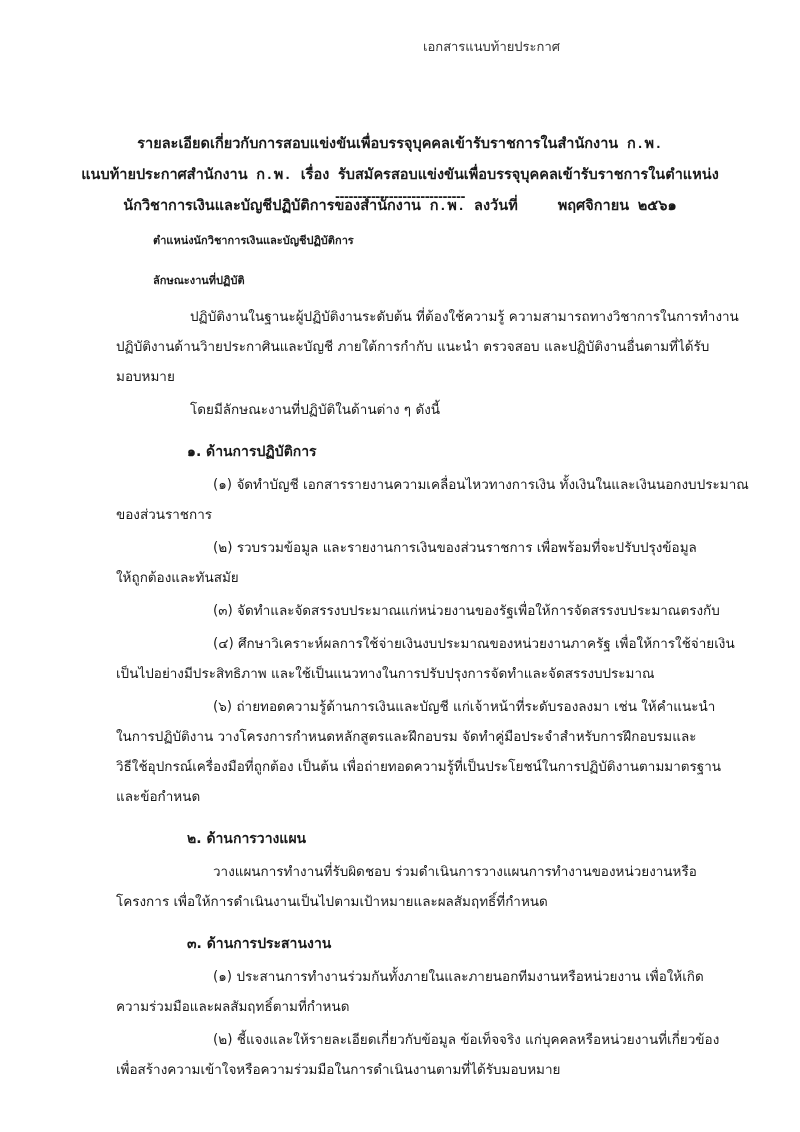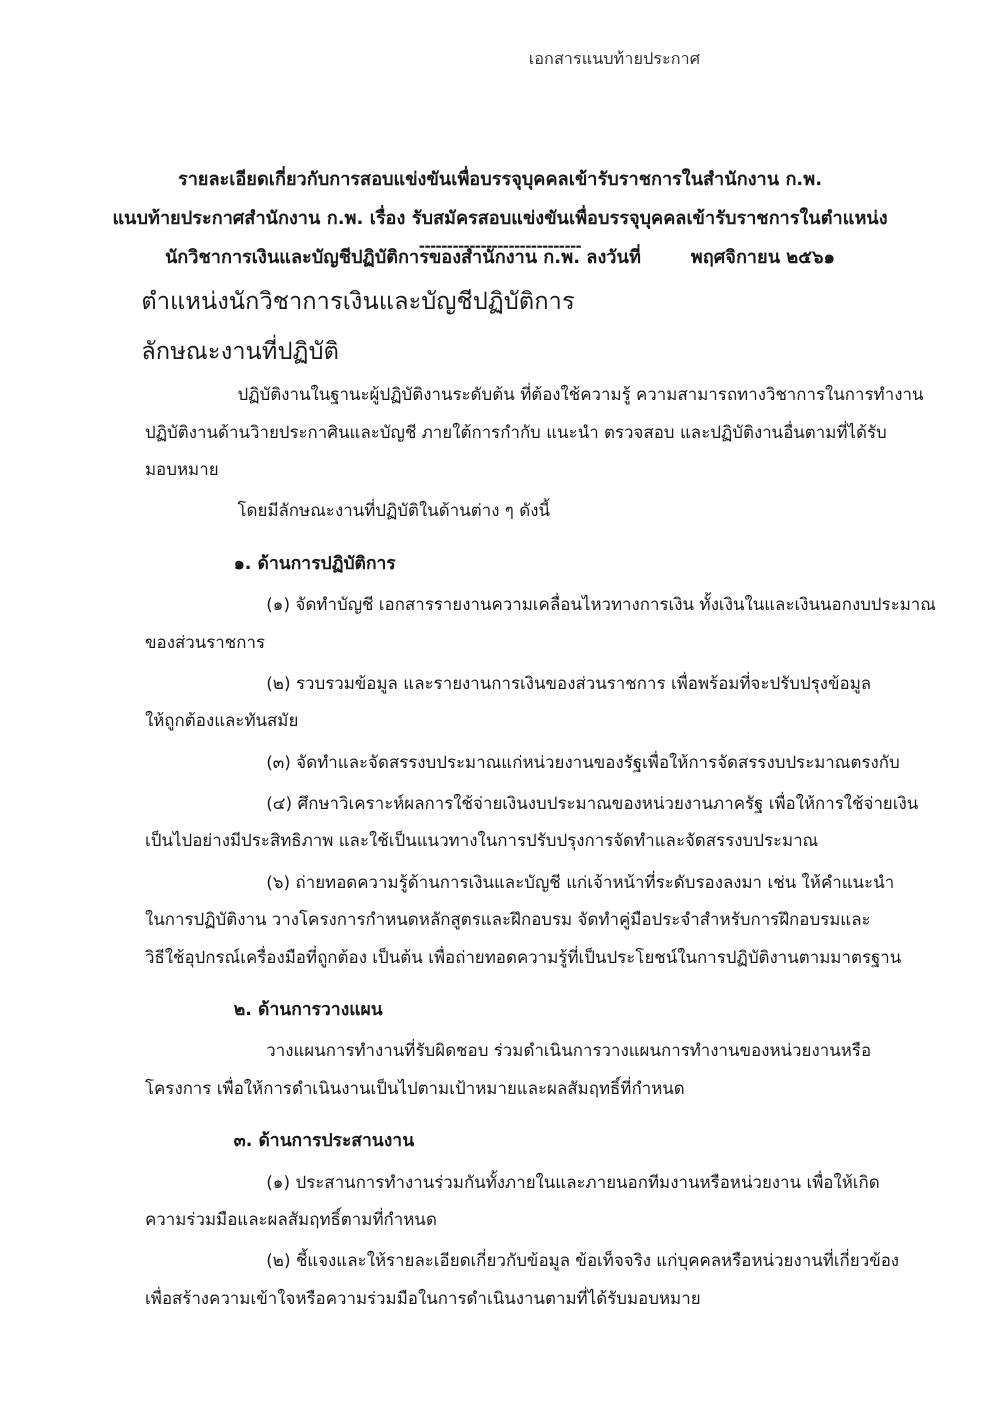--- a/index.html
+++ b/index.html
@@ -7,33 +7,33 @@
       width: 800px; height: 1132px; background: #ffffff; overflow: hidden;
       font-family: "DejaVu Sans", sans-serif; color: #1a1a1a;
       position: relative;
     }
     .page { position: absolute; left: 0; top: 16px; width: 636px; height: 1132px; }
     .annex-label {
       position: absolute; right: 76px; top: 20px; font-size: 13px; color: #333;
     }
     .title-block {
       position: absolute; left: 0; top: 113px; width: 800px; text-align: center;
-      font-weight: bold; font-size: 14.5px; line-height: 31px;
+      font-weight: bold; font-size: 14.5px; line-height: 31px; font-family: Liberation Mono, monospace;
     }
     .title-line { display: block; white-space: nowrap; }
     .title-line .date-gap { display: inline-block; width: 40px; }
     .divider {
       position: absolute; top: 174px; left: 0; width: 800px; text-align: center;
       font-weight: bold; font-size: 12px; letter-spacing: -0.5px;
     }
     .body {
       position: absolute; left: 113px; top: 212px; width: 596px;
       font-size: 13.5px;
     }
-    .h1 { font-weight: normal; font-size: 19px; height: 40px; line-height: 26px; white-space: nowrap; }
+    .h1 { font-weight: bold; font-size: 11px; height: 40px; line-height: 26px; white-space: nowrap; margin-left: 40px; }
     .para {
       text-align: justify; text-align-last: left; line-height: 30px; margin: 3px;
     }
     .subhead { font-weight: bold; font-size: 14px; padding-left: 74px; line-height: 30px; white-space: nowrap; margin-top: 12px; }
     .line { white-space: nowrap; display: block; }
   </style>
 </head>
 <body>
 
 <div class="page">
@@ -75,20 +75,21 @@
       <span class="line" style="padding-left:97px">(๓) จัดทำและจัดสรรงบประมาณแก่หน่วยงานของรัฐเพื่อให้การจัดสรรงบประมาณตรงกับ</span>
     </p>
     <p class="para">
       <span class="line" style="padding-left:97px">(๔) ศึกษาวิเคราะห์ผลการใช้จ่ายเงินงบประมาณของหน่วยงานภาครัฐ เพื่อให้การใช้จ่ายเงิน</span>
       <span class="line">เป็นไปอย่างมีประสิทธิภาพ และใช้เป็นแนวทางในการปรับปรุงการจัดทำและจัดสรรงบประมาณ</span>
     </p>
     <p class="para">
       <span class="line" style="padding-left:97px">(๖) ถ่ายทอดความรู้ด้านการเงินและบัญชี แก่เจ้าหน้าที่ระดับรองลงมา เช่น ให้คำแนะนำ</span>
       <span class="line">ในการปฏิบัติงาน วางโครงการกำหนดหลักสูตรและฝึกอบรม จัดทำคู่มือประจำสำหรับการฝึกอบรมและ</span>
       <span class="line">วิธีใช้อุปกรณ์เครื่องมือที่ถูกต้อง เป็นต้น เพื่อถ่ายทอดความรู้ที่เป็นประโยชน์ในการปฏิบัติงานตามมาตรฐาน</span>
+      <span class="line">และข้อกำหนด</span>
     </p>
 
     <div class="subhead">๒. ด้านการวางแผน</div>
     <p class="para">
       <span class="line" style="padding-left:97px">วางแผนการทำงานที่รับผิดชอบ ร่วมดำเนินการวางแผนการทำงานของหน่วยงานหรือ</span>
       <span class="line">โครงการ เพื่อให้การดำเนินงานเป็นไปตามเป้าหมายและผลสัมฤทธิ์ที่กำหนด</span>
     </p>
 
     <div class="subhead">๓. ด้านการประสานงาน</div>
     <p class="para">

